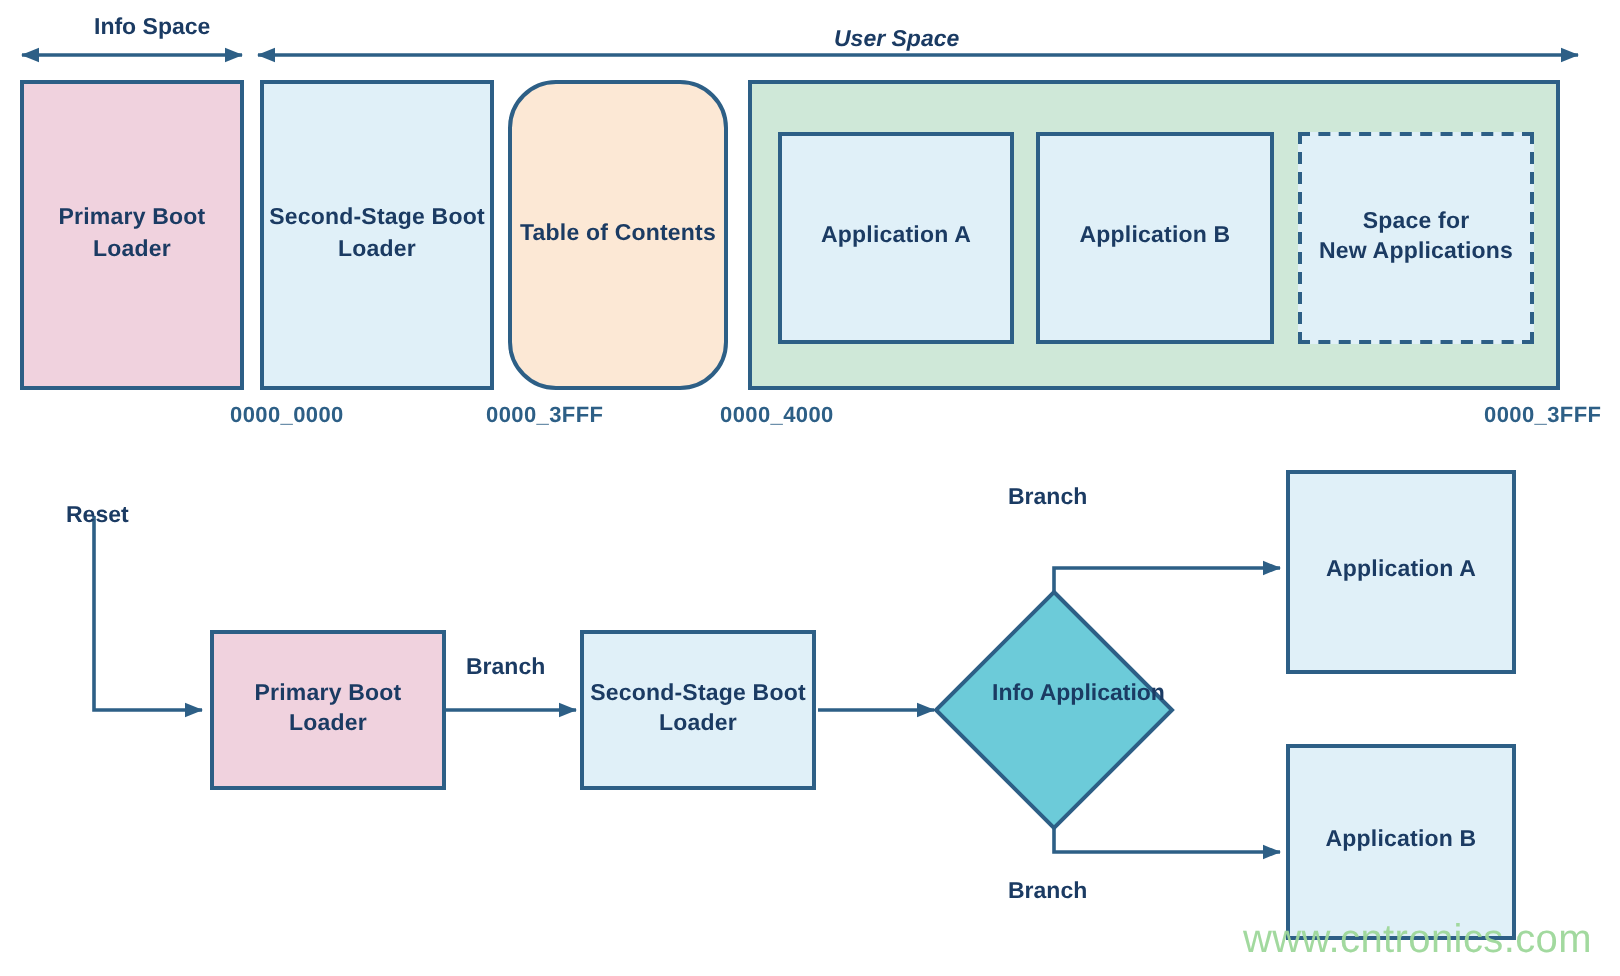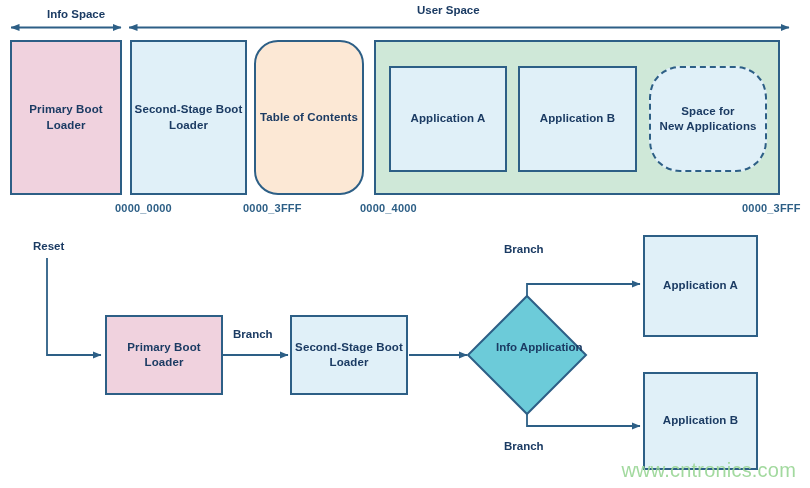--- a/index.html
+++ b/index.html
@@ -108,21 +108,21 @@
     <g>
       <line x1="11" y1="27.5" x2="121" y2="27.5" stroke="#2d5f86" stroke-width="1.8" marker-start="url(#arrTail)" marker-end="url(#arrHead)"></line>
     </g>
 
     <g>
       <line x1="129" y1="27.5" x2="789" y2="27.5" stroke="#2d5f86" stroke-width="1.8" marker-start="url(#arrTail)" marker-end="url(#arrHead)"></line>
     </g>
   </svg>
 
   <div class="span-label" style="left:47px; top:8px;">Info Space</div>
-  <div class="span-label" style="left:417px; top:4px;">User Space</div>
+  <div class="span-label" style="left:417px; top:14px;font-style:italic;">User Space</div>
 
   <div class="box fill-pink" style="left:10px; top:40px; width:112px; height:155px;">
     <span class="box-label">Primary Boot Loader</span>
   </div>
 
   <div class="box fill-blue" style="left:130px; top:40px; width:117px; height:155px;">
     <span class="box-label">Second-Stage Boot Loader</span>
   </div>
 
   <div class="box fill-peach" style="left:254px; top:40px; width:110px; height:155px;border-radius:24px;">
@@ -133,21 +133,21 @@
     <div class="appspace-title">Application Space</div>
 
     <div class="box fill-blue" style="left:13px; top:24px; width:118px; height:106px;">
       <span class="box-label">Application A</span>
     </div>
 
     <div class="box fill-blue" style="left:142px; top:24px; width:119px; height:106px;">
       <span class="box-label">Application B</span>
     </div>
 
-    <div class="box dashed" style="left:273px; top:24px; width:118px; height:106px;border-radius:31px;">
+    <div class="box dashed" style="left:273px; top:24px; width:118px; height:106px;">
       <span class="box-label" style="white-space:pre-line;">Space for
 New Applications</span>
     </div>
   </div>
 
   <div class="addr" style="left:96px; top:202px;">0000_0000</div>
   <div class="addr" style="left:224px; top:202px;">0000_3FFF</div>
   <div class="addr" style="left:341px; top:202px;">0000_4000</div>
   <div class="addr" style="left:723px; top:202px;">0000_3FFF</div>
 
@@ -171,21 +171,21 @@
 
     <g>
       <path d="M527,414 L527,426 L640,426" fill="none" stroke="#2d5f86" stroke-width="1.8" marker-end="url(#arrHead)"></path>
     </g>
 
     <g>
       <polygon points="527,296 586,355 527,414 468,355" fill="#6ccbd9" stroke="#2d5f86" stroke-width="2"></polygon>
     </g>
   </svg>
 
-  <div class="flow-label" style="left:33px; top:240px;">Reset</div>
+  <div class="flow-label" style="left:33px; top:252px;">Reset</div>
 
   <div class="box fill-pink" style="left:105px; top:315px; width:118px; height:80px;">
     <span class="box-label">Primary Boot Loader</span>
   </div>
 
   <div class="box fill-blue" style="left:290px; top:315px; width:118px; height:80px;">
     <span class="box-label">Second-Stage Boot Loader</span>
   </div>
 
   <div class="flow-label" style="left:496px; top:340px; width:62px; text-align:center; line-height:1.32;">Info Application</div>

